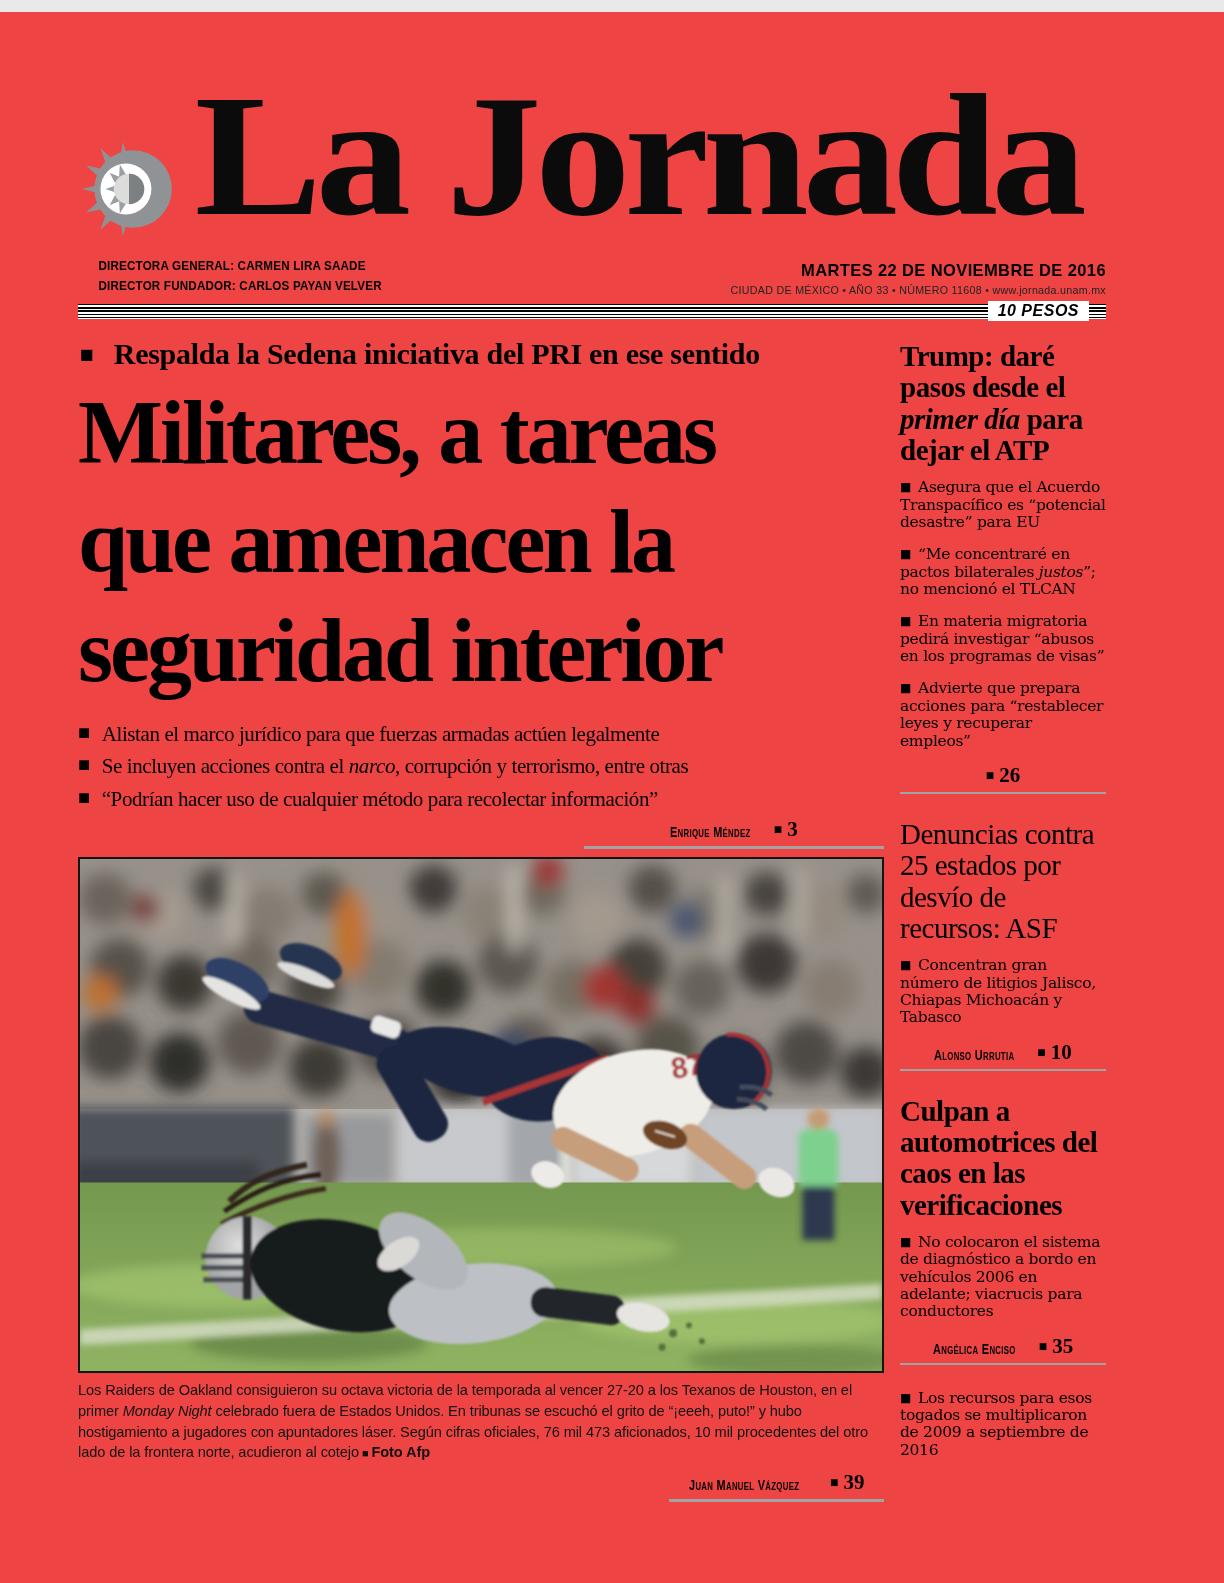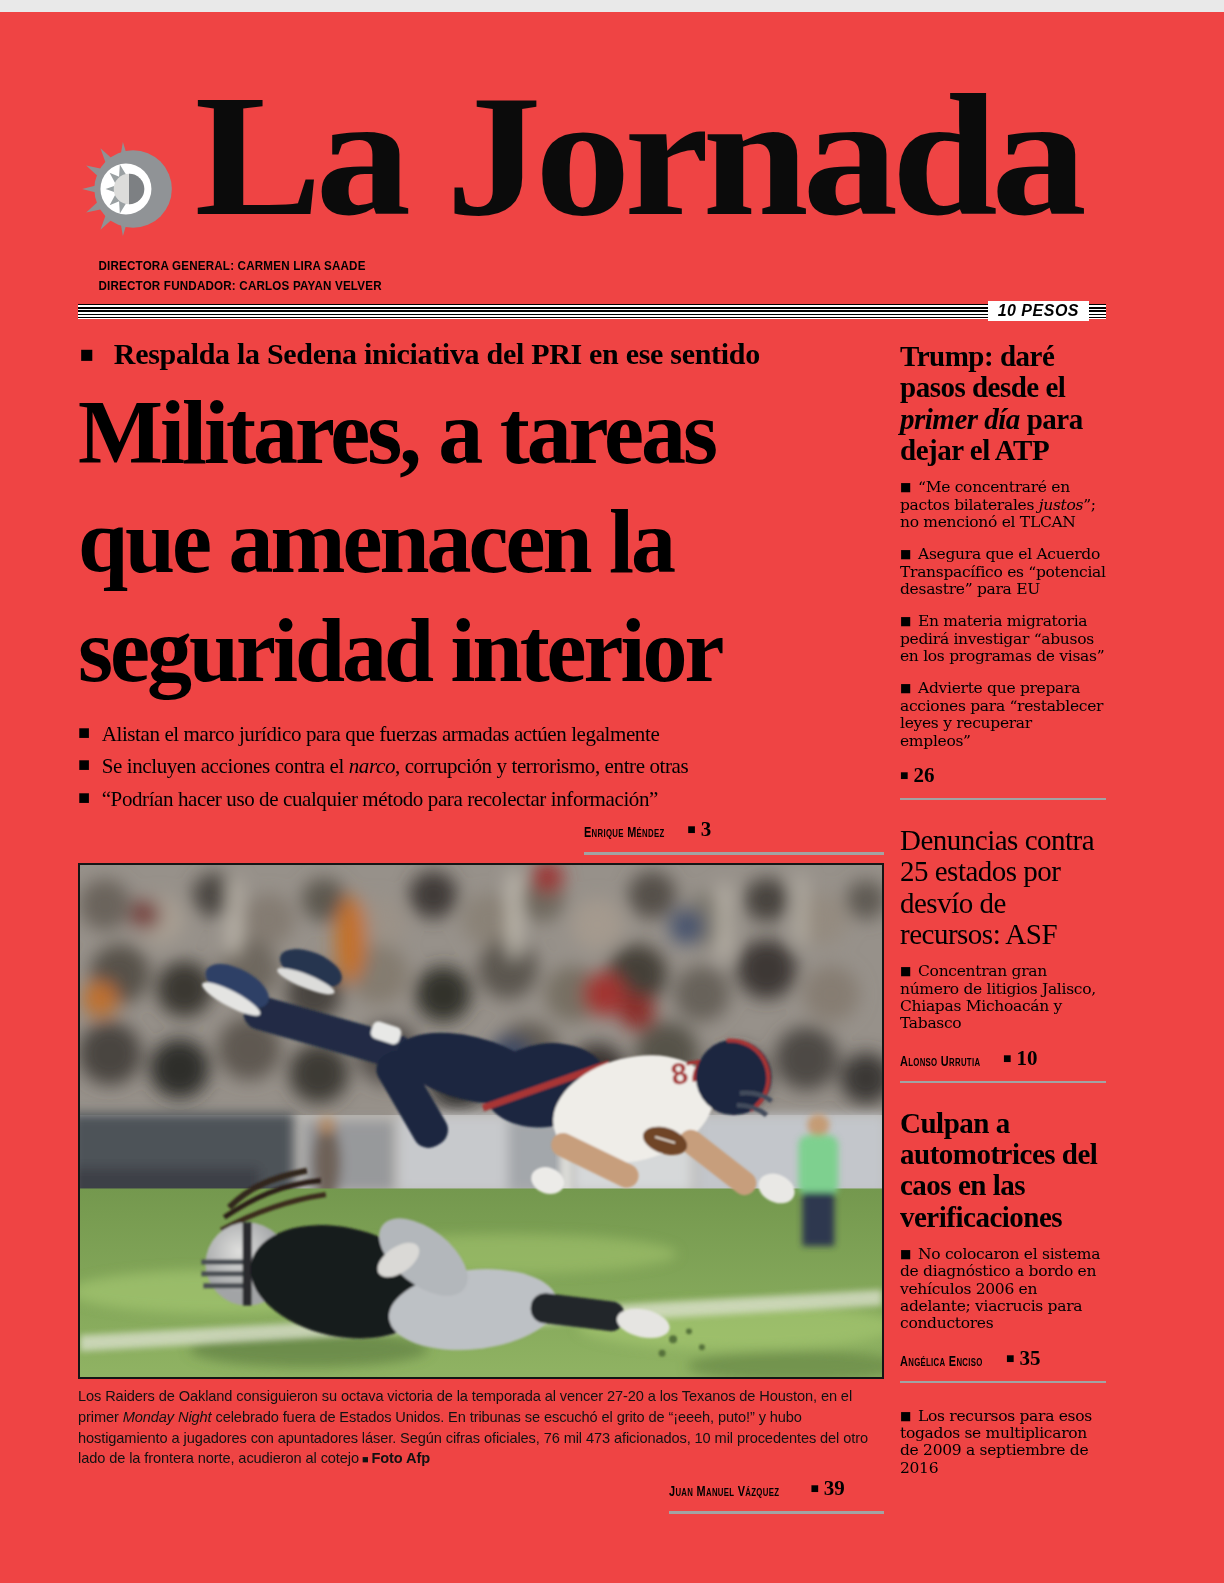--- a/index.html
+++ b/index.html
@@ -33,22 +33,22 @@
 
   
   .kicker{font-weight:700;font-size:30px;margin:4px 0 0 2px;letter-spacing:-.3px;}
   .kicker::before{content:"■";font-size:23px;margin-right:13px;position:relative;top:-2px;}
   .headline{font-size:90px;line-height:1.21;font-weight:700;letter-spacing:-3px;margin:8px 0 12px;}
   .headline span{display:block;white-space:nowrap;}
   .lead-bullets{list-style:none;margin:0;padding:0;font-size:21px;line-height:1.55;letter-spacing:-.4px;}
   .lead-bullets li::before{content:"■";font-size:20px;margin-right:12px;position:relative;top:-2px;}
   em{}
 
-  .byline{display:flex;justify-content:flex-start;align-items:flex-end;
-          border-bottom:3px solid #a3a3a3;padding-bottom:12px;}
+  .byline{display:flex;justify-content:center;align-items:flex-end;
+          border-bottom:3px solid #a3a3a3;padding-bottom:6px;}
   .byname{font-family:"Liberation Sans",sans-serif;font-weight:700;font-size:14px;
           font-variant:small-caps;display:inline-block;transform:scaleX(.78);
           transform-origin:left bottom;white-space:nowrap;letter-spacing:.4px;}
   .bypage{font-weight:700;font-size:21px;line-height:1;}
   .bypage::before{content:"■";font-size:14px;margin-right:5px;position:relative;top:-2px;}
   .lead-byline{width:300px;margin:4px 0 8px auto;}
 
   .photo-head{text-align:center;font-size:28px;font-weight:700;font-variant:small-caps;
               letter-spacing:1.2px;margin:12px 0 9px;}
   .photo{width:806px;height:516px;border:2px solid #151515;box-sizing:border-box;margin:0;padding:0;}
@@ -102,20 +102,24 @@
         </svg>
       </span>
       <svg class="wordmark" viewBox="0 0 905 178">
         <text x="2" y="140" textLength="896" lengthAdjust="spacingAndGlyphs" font-family="Liberation Serif, serif" font-weight="700" font-size="176" letter-spacing="-6" fill="#0b0b0b">La Jornada</text>
       </svg>
     </div>
     <div class="subrow">
       <div class="directors">
         <div>DIRECTORA GENERAL: CARMEN LIRA SAADE</div>
         <div>DIRECTOR FUNDADOR: CARLOS PAYAN VELVER</div>
+      </div>
+      <div class="issue">
+        <div class="dateline">MARTES 22 DE NOVIEMBRE DE 2016</div>
+        <div class="cityline">CIUDAD DE MÉXICO • AÑO 33 • NÚMERO 11608 • www.jornada.unam.mx</div>
       </div>
     </div>
     <div class="pricebar">
       <span class="price">10 PESOS</span>
     </div>
   </header>
 
   <div class="main">
 
     <section>
@@ -308,22 +312,22 @@
       <div class="byline photo-byline">
         <span class="byname">Juan Manuel Vázquez</span>
         <span class="bypage">39</span>
       </div>
     </section>
 
     <aside class="rcol">
 
       <section class="story">
         <h2 class="rc-head"><span>Trump: daré pasos desde el </span><em>primer día</em><span> para dejar el ATP</span></h2>
+        <p class="rc-bullet"><span>Asegura que el Acuerdo Transpacífico es “potencial desastre” para EU</span><em></em><span></span></p>
         <p class="rc-bullet"><span>“Me concentraré en pactos bilaterales </span><em>justos</em><span>”; no mencionó el TLCAN</span></p>
-        <p class="rc-bullet"><span>Asegura que el Acuerdo Transpacífico es “potencial desastre” para EU</span><em></em><span></span></p>
         <p class="rc-bullet"><span>En materia migratoria pedirá investigar “abusos en los programas de visas”</span><em></em><span></span></p>
         <p class="rc-bullet"><span>Advierte que prepara acciones para “restablecer leyes y recuperar empleos”</span><em></em><span></span></p>
         <div class="byline rc-byline">
           <span class="byname"></span>
           <span class="bypage">26</span>
         </div>
       </section>
 
       <section class="story">
         <h2 class="rc-head light"><span>Denuncias contra 25 estados por desvío de recursos: ASF</span><em></em><span></span></h2>

